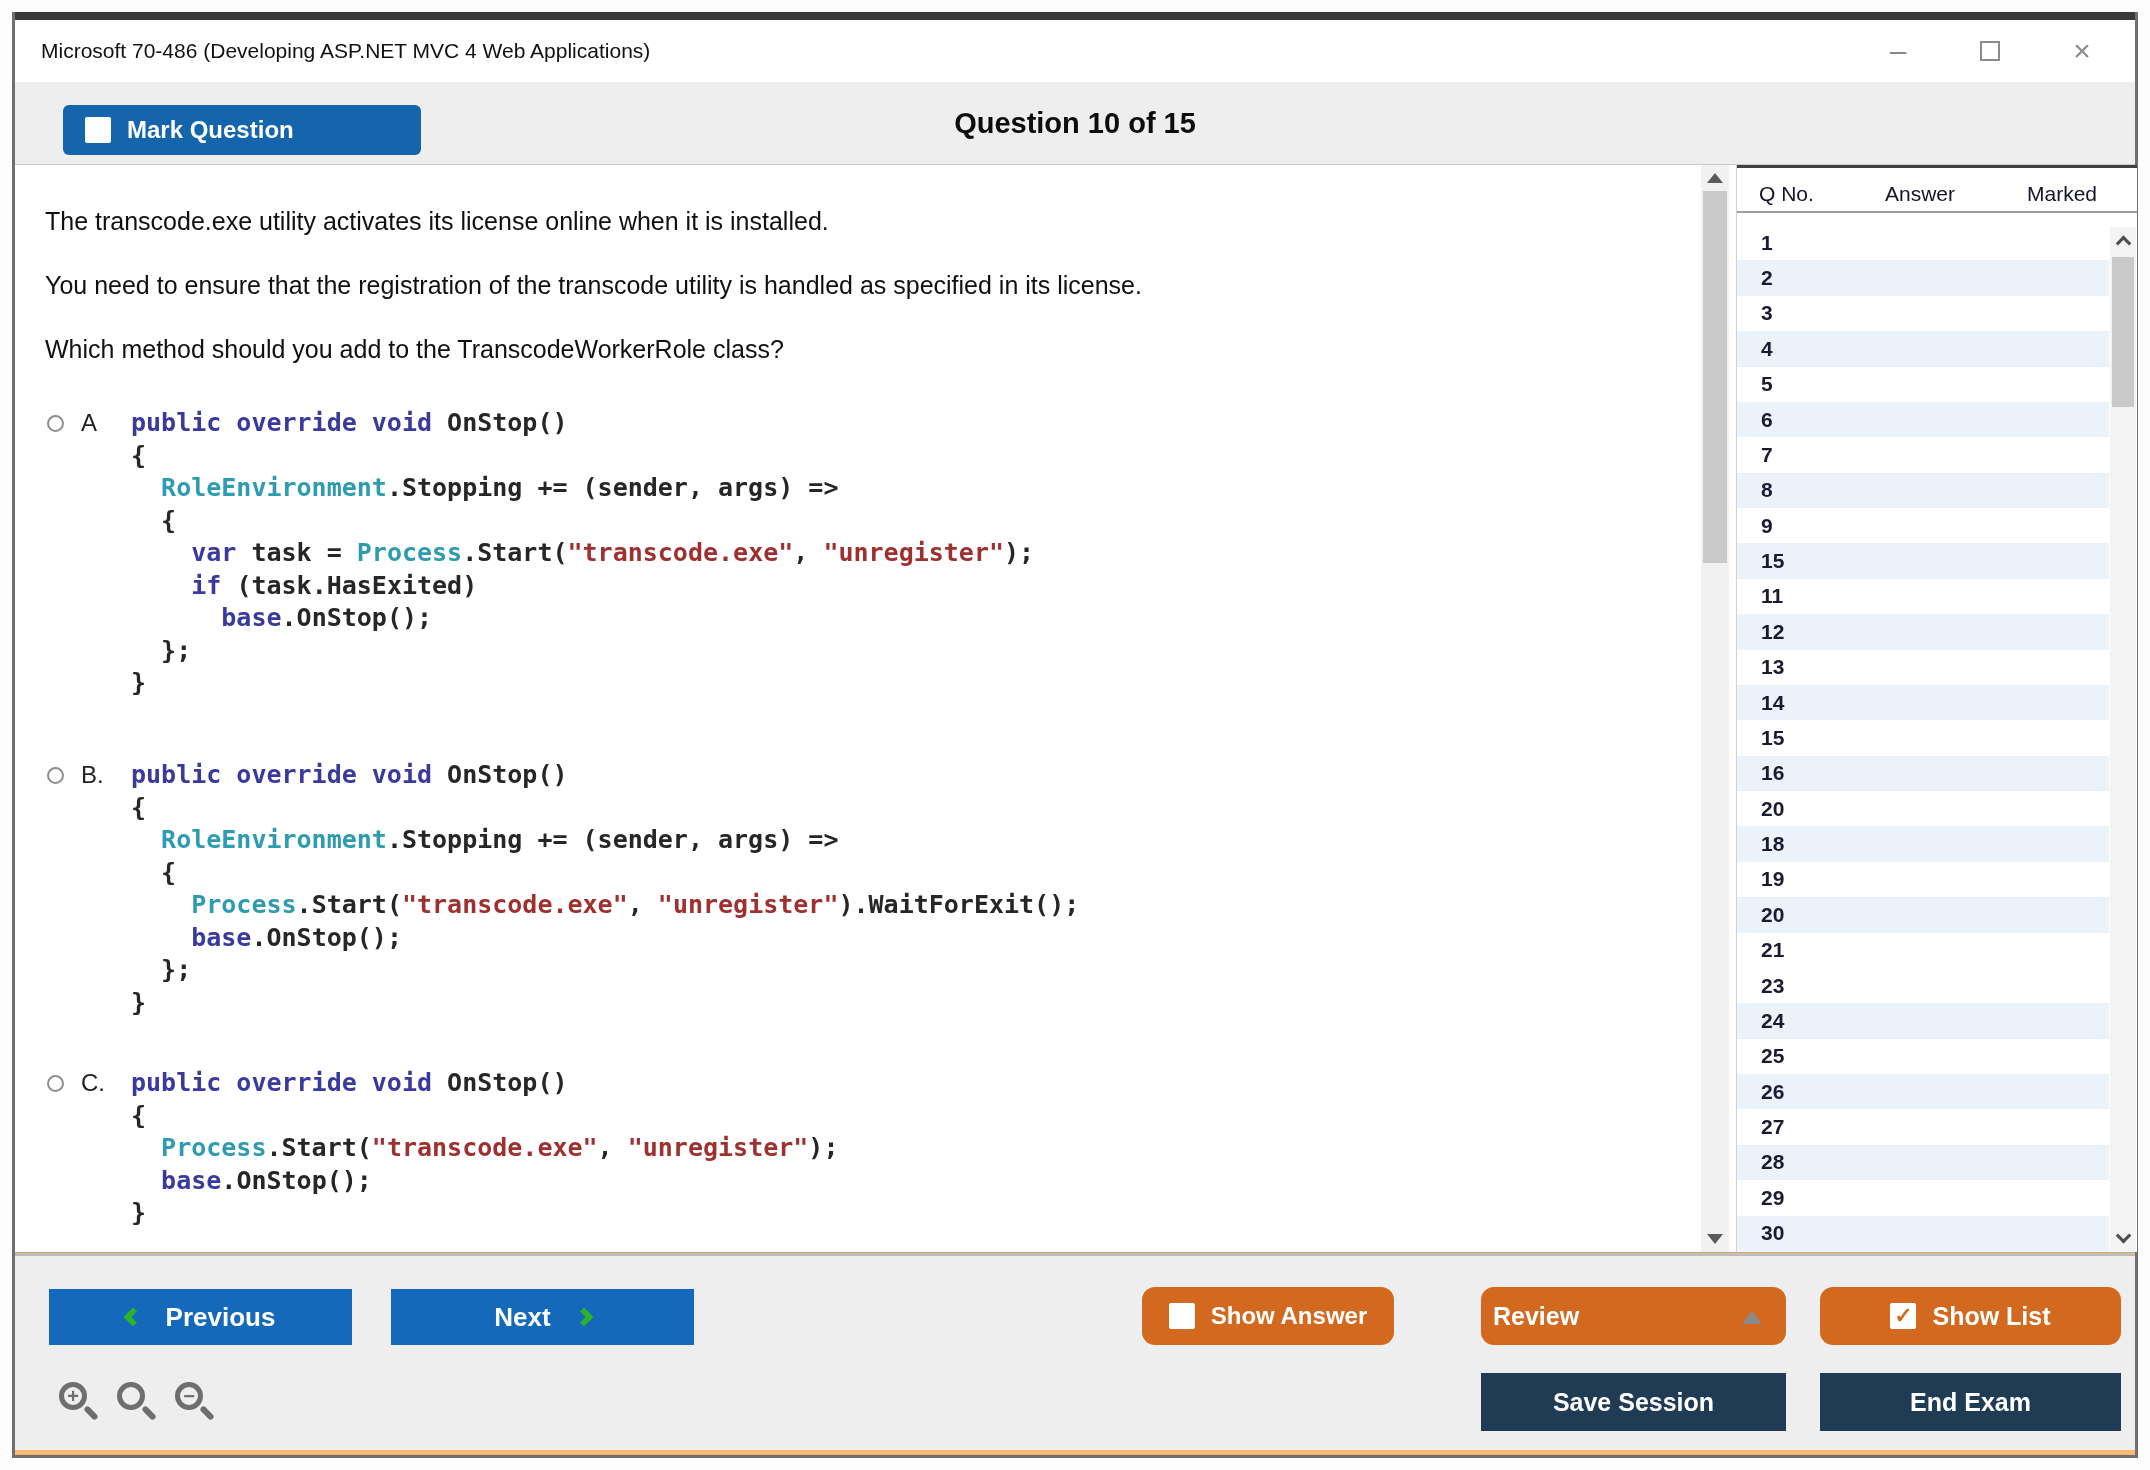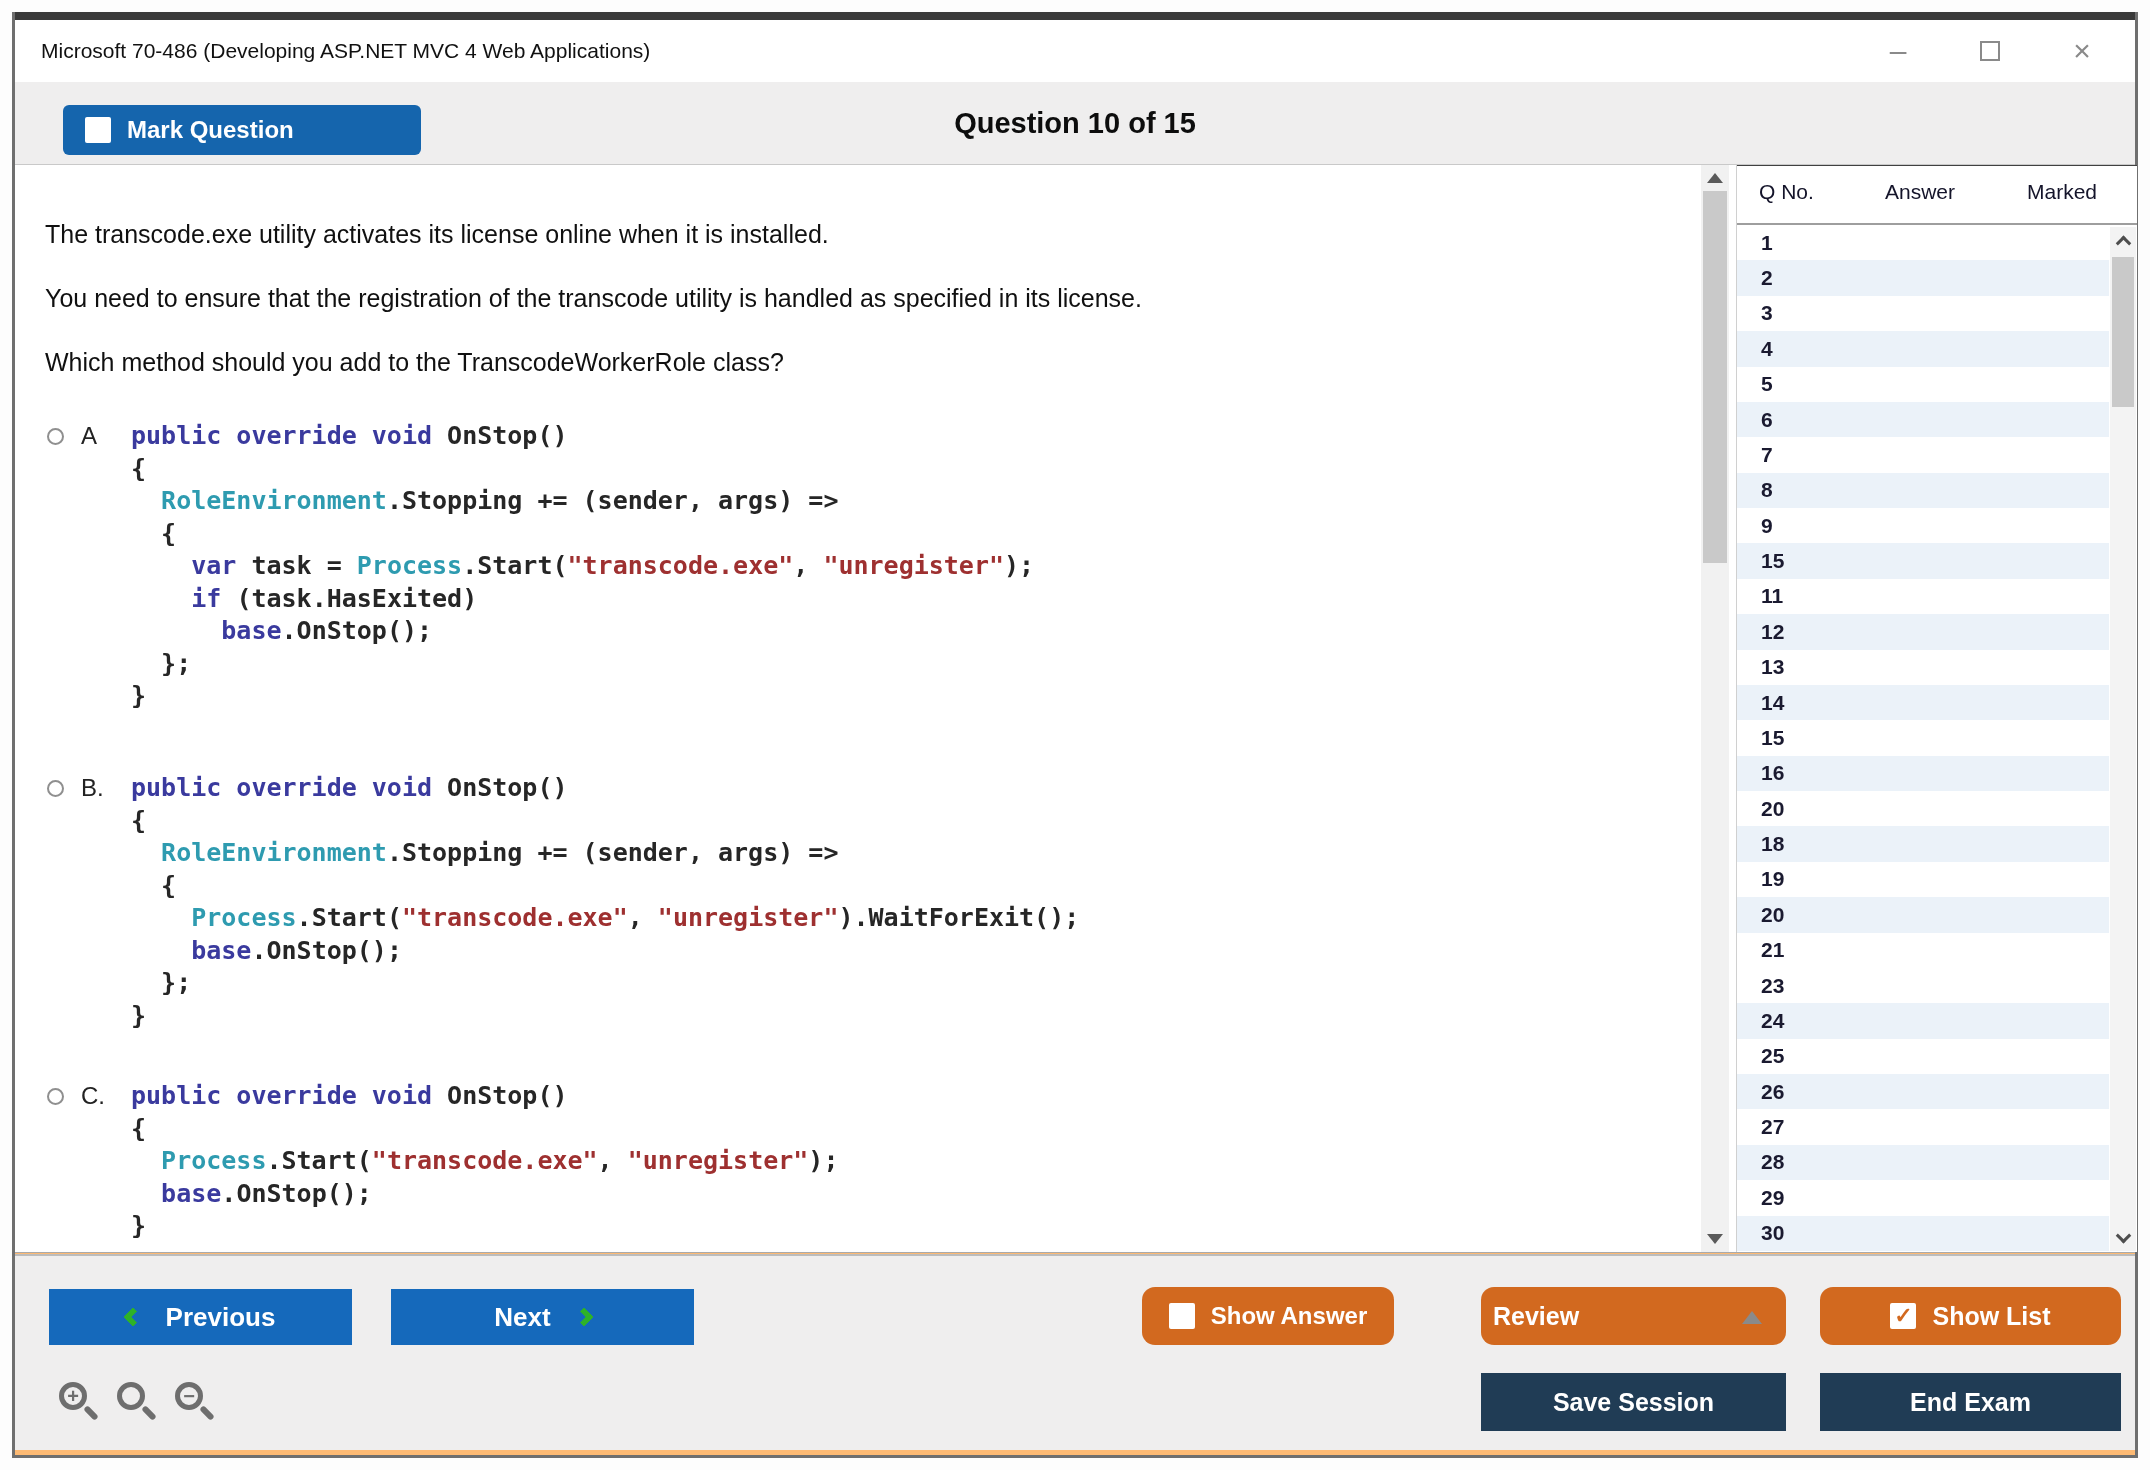--- a/index.html
+++ b/index.html
@@ -23,21 +23,21 @@
   .mark-btn { position:absolute; left:48px; top:23px; width:358px; height:50px; background:#1565ad;
               display:flex; align-items:center; gap:16px; padding-left:22px; border-radius:6px; cursor:pointer; }
   .mark-checkbox { width:26px; height:26px; background:#ffffff; border-radius:2px; }
   .mark-label { color:#ffffff; font-weight:bold; font-size:24px; }
   .q-counter { position:absolute; left:0; top:0; width:100%; height:82px; text-align:center;
                line-height:82px; font-size:29px; font-weight:bold; color:#0d0d0d; pointer-events:none; }
 
   .content { position:absolute; left:0; top:152px; width:100%; height:1089px; background:#ffffff;
              border-top:1px solid #c9c9c9; border-bottom:1px solid #aaaaaa; }
 
-  .question-pane { position:absolute; left:18px; top:17px; width:1668px; height:100%; overflow:hidden; }
+  .question-pane { position:absolute; left:18px; top:4px; width:1668px; height:100%; overflow:hidden; }
   .q-para { position:absolute; left:12px; font-size:25px; color:#101010; white-space:nowrap; }
 
   .option { position:absolute; left:12px; }
   .option .radio { position:absolute; left:2px; top:8px; width:17px; height:17px; border:2px solid #8f8f8f;
                    border-radius:50%; background:#ffffff; cursor:pointer; }
   .option .letter { position:absolute; left:36px; top:2px; font-size:24px; color:#222222; }
   .option .code { position:absolute; left:86px; top:0; }
   .code-line { font-family:"DejaVu Sans Mono", monospace; font-size:25px; font-weight:bold;
                line-height:32.5px; white-space:pre; }
   .c-k { color:#3a3a9e; }
@@ -51,22 +51,22 @@
               justify-content:center; cursor:pointer; }
   .tri-up { width:0; height:0; border-left:8px solid transparent; border-right:8px solid transparent;
             border-bottom:10px solid #5a5a5a; }
   .tri-down { width:0; height:0; border-left:8px solid transparent; border-right:8px solid transparent;
               border-top:10px solid #5a5a5a; }
   .main-thumb { position:absolute; left:2px; top:26px; width:24px; height:372px; background:#c9c9c9; cursor:pointer; }
 
   
   .list-panel { position:absolute; left:1721px; top:0; width:401px; height:100%; background:#ffffff;
                 border-left:1px solid #d0d0d0; }
-  .list-header { position:absolute; left:0; top:0; width:100%; height:60px; background:#ffffff;
-                 border-top:1px solid #404040; border-bottom:2px solid #9e9e9e; }
+  .list-header { position:absolute; left:0; top:0; width:100%; height:48px; background:#ffffff;
+                 border-top:3px solid #404040; border-bottom:2px solid #9e9e9e; }
   .list-header span { position:absolute; top:14px; font-size:21px; color:#14142a; }
   .lh-qno { left:22px; }
   .lh-answer { left:148px; }
   .lh-marked { left:290px; }
   .list-rows { position:absolute; left:0; top:60px; width:372px; height:1026px; display:flex; flex-direction:column; }
   .list-row { flex:1; display:flex; align-items:center; padding-left:24px; font-size:21px; font-weight:600;
               color:#1a1a30; cursor:pointer; }
   .list-row.alt { background:#ebf2f9; }
 
   .list-scroll { position:absolute; right:1px; top:62px; width:26px; height:1024px; background:#f3f3f3; }

